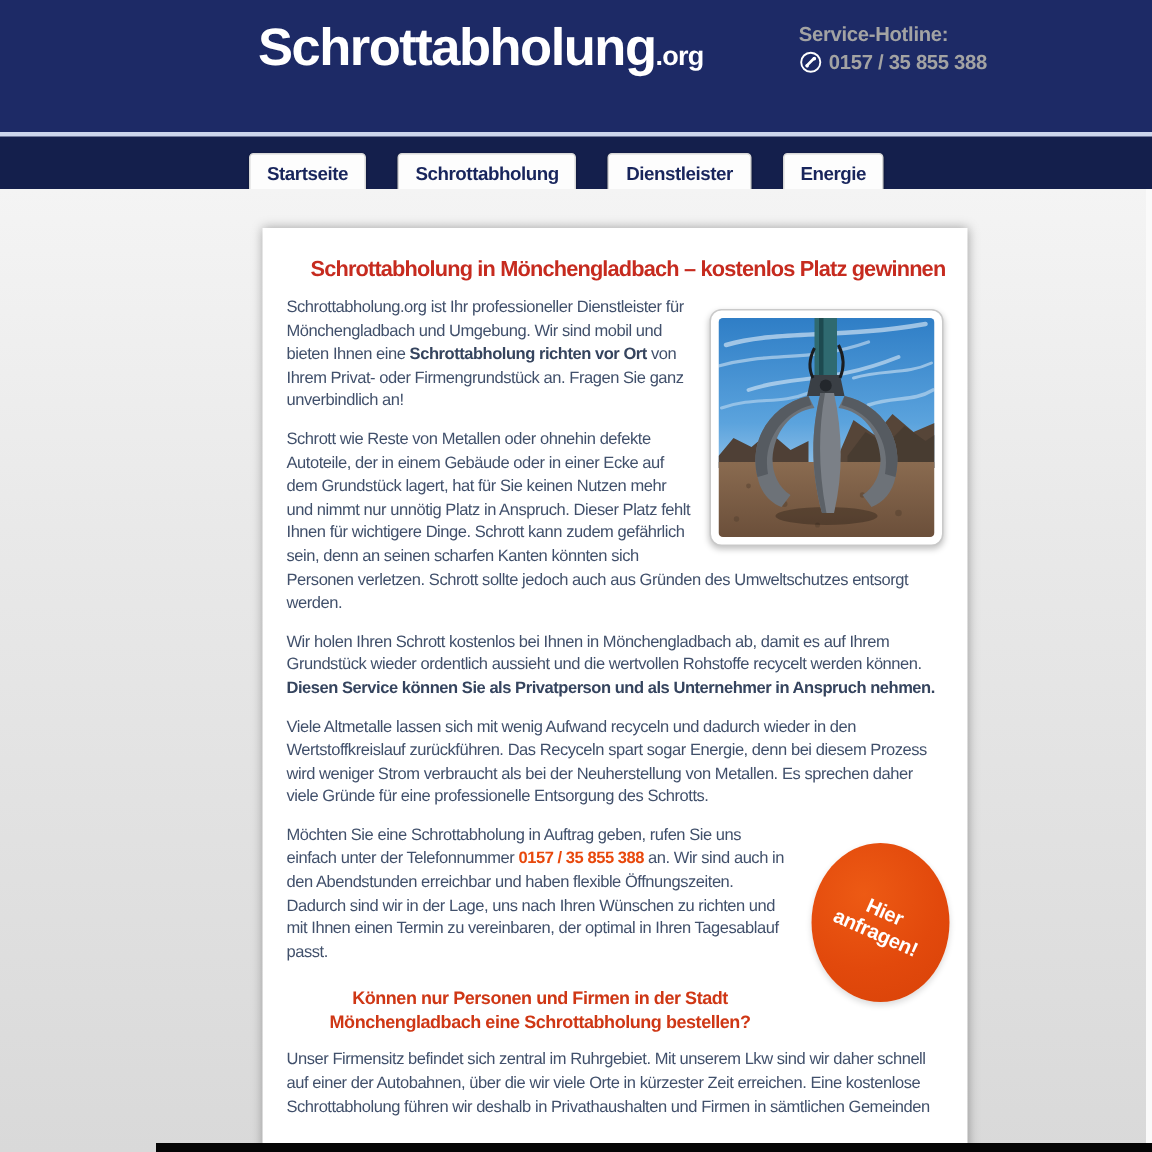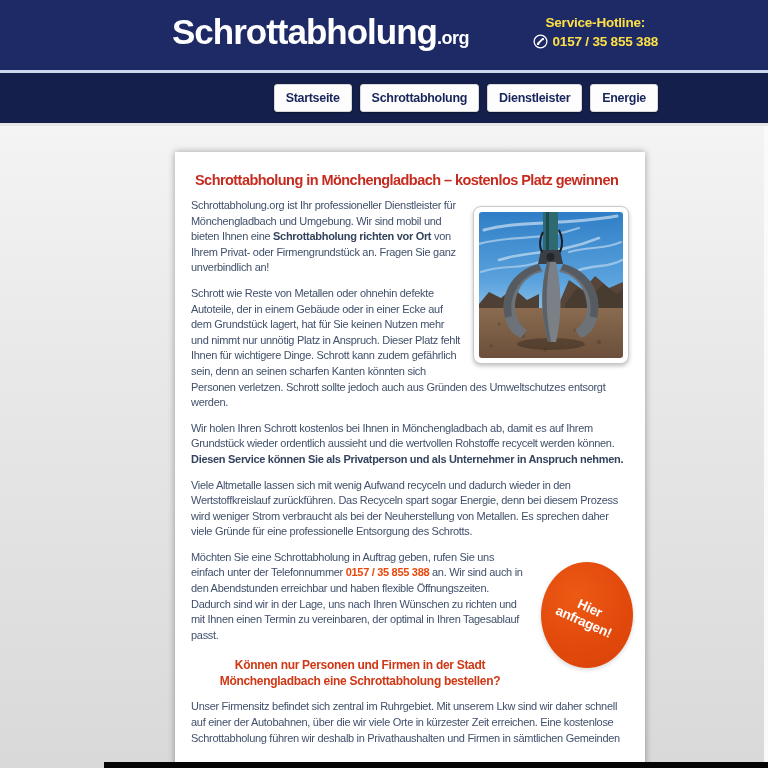--- a/index.html
+++ b/index.html
@@ -5,45 +5,45 @@
   * { margin:0; padding:0; box-sizing:border-box; }
   html,body { width:768px; height:768px; overflow:hidden; }
   body {
     font-family:"Liberation Sans", sans-serif;
     background:#e6e6e6;
     position:relative;
   }
 
   
   .topbar {
-    height:70px; background:#1d2a66;
+    height:88px; background:#1d2a66;
   }
   .topbar-inner {
     position:relative; width:492px; margin-left:166px; height:100%;
   }
   .logo {
     position:absolute; left:6px; top:12px; color:#fff; cursor:pointer;
     letter-spacing:-1px; white-space:nowrap;
   }
   .logo .main { font-size:35px; font-weight:bold; }
   .logo .tld  { font-size:18px; font-weight:bold; letter-spacing:-0.5px; }
   .hotline {
-    position:absolute; right:0; top:13px; text-align:center; color:#fde047;
+    position:absolute; right:0; top:13px; text-align:left; color:#a3a3a3;
     font-size:13.5px; font-weight:bold; line-height:19px; letter-spacing:-0.2px;
   }
   .hotline .phone-row { display:flex; align-items:center; justify-content:flex-end; gap:5px; }
   .phone-icon-svg { width:15px; height:15px; display:inline-block; }
 
   
   .navbar {
     height:53px; background:#141f4c; border-top:3px solid #cdd6ec;
     display:flex; align-items:center;
   }
   .nav-inner {
-    width:492px; margin-left:166px; display:flex; justify-content:flex-end; gap:8px;
+    width:492px; margin-left:166px; display:flex; justify-content:flex-start; gap:21px;
   }
   .nav-btn {
     background:#fdfdfd; color:#18255c; border:1px solid #d8d8d8; border-radius:3px;
     font-family:"Liberation Sans", sans-serif;
     font-size:12.5px; font-weight:bold; letter-spacing:-0.3px;
     padding:6px 11px; cursor:pointer; box-shadow:0 1px 2px rgba(0,0,0,.35);
   }
 
   
   .bg {
@@ -55,21 +55,21 @@
   }
   .panel {
     position:absolute; left:175px; top:26px; width:470px; bottom:0;
     background:#fff; box-shadow:0 0 7px rgba(0,0,0,.35);
     padding:12px 16px 0 16px;
   }
 
   
   h1 {
     color:#c62b1f; font-size:14.5px; font-weight:bold; letter-spacing:-0.55px;
-    margin:8px 0 2px 4px; white-space:nowrap;
+    margin:8px 0 2px 16px; white-space:nowrap;
   }
   h2 {
     color:#c62b1f; font-size:13.5px; font-weight:bold; letter-spacing:-0.4px;
     line-height:19px; margin:18px 0 4px 0; clear:left;
   }
   h3 {
     color:#cf3715; font-size:12px; font-weight:bold; letter-spacing:-0.3px;
     line-height:16px; margin:14px 0 2px 0;text-align:center;
   }
   p {

